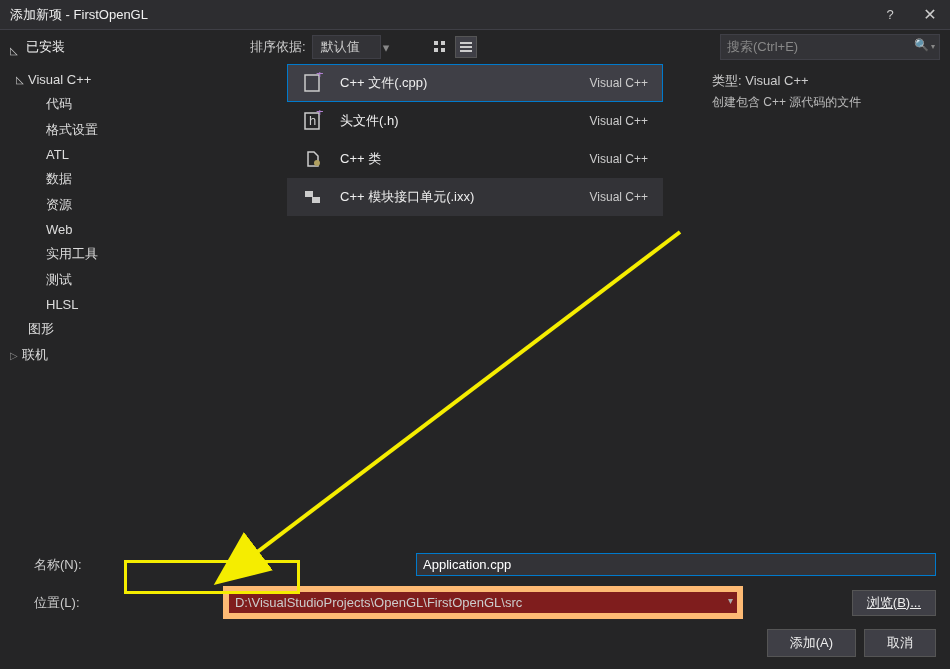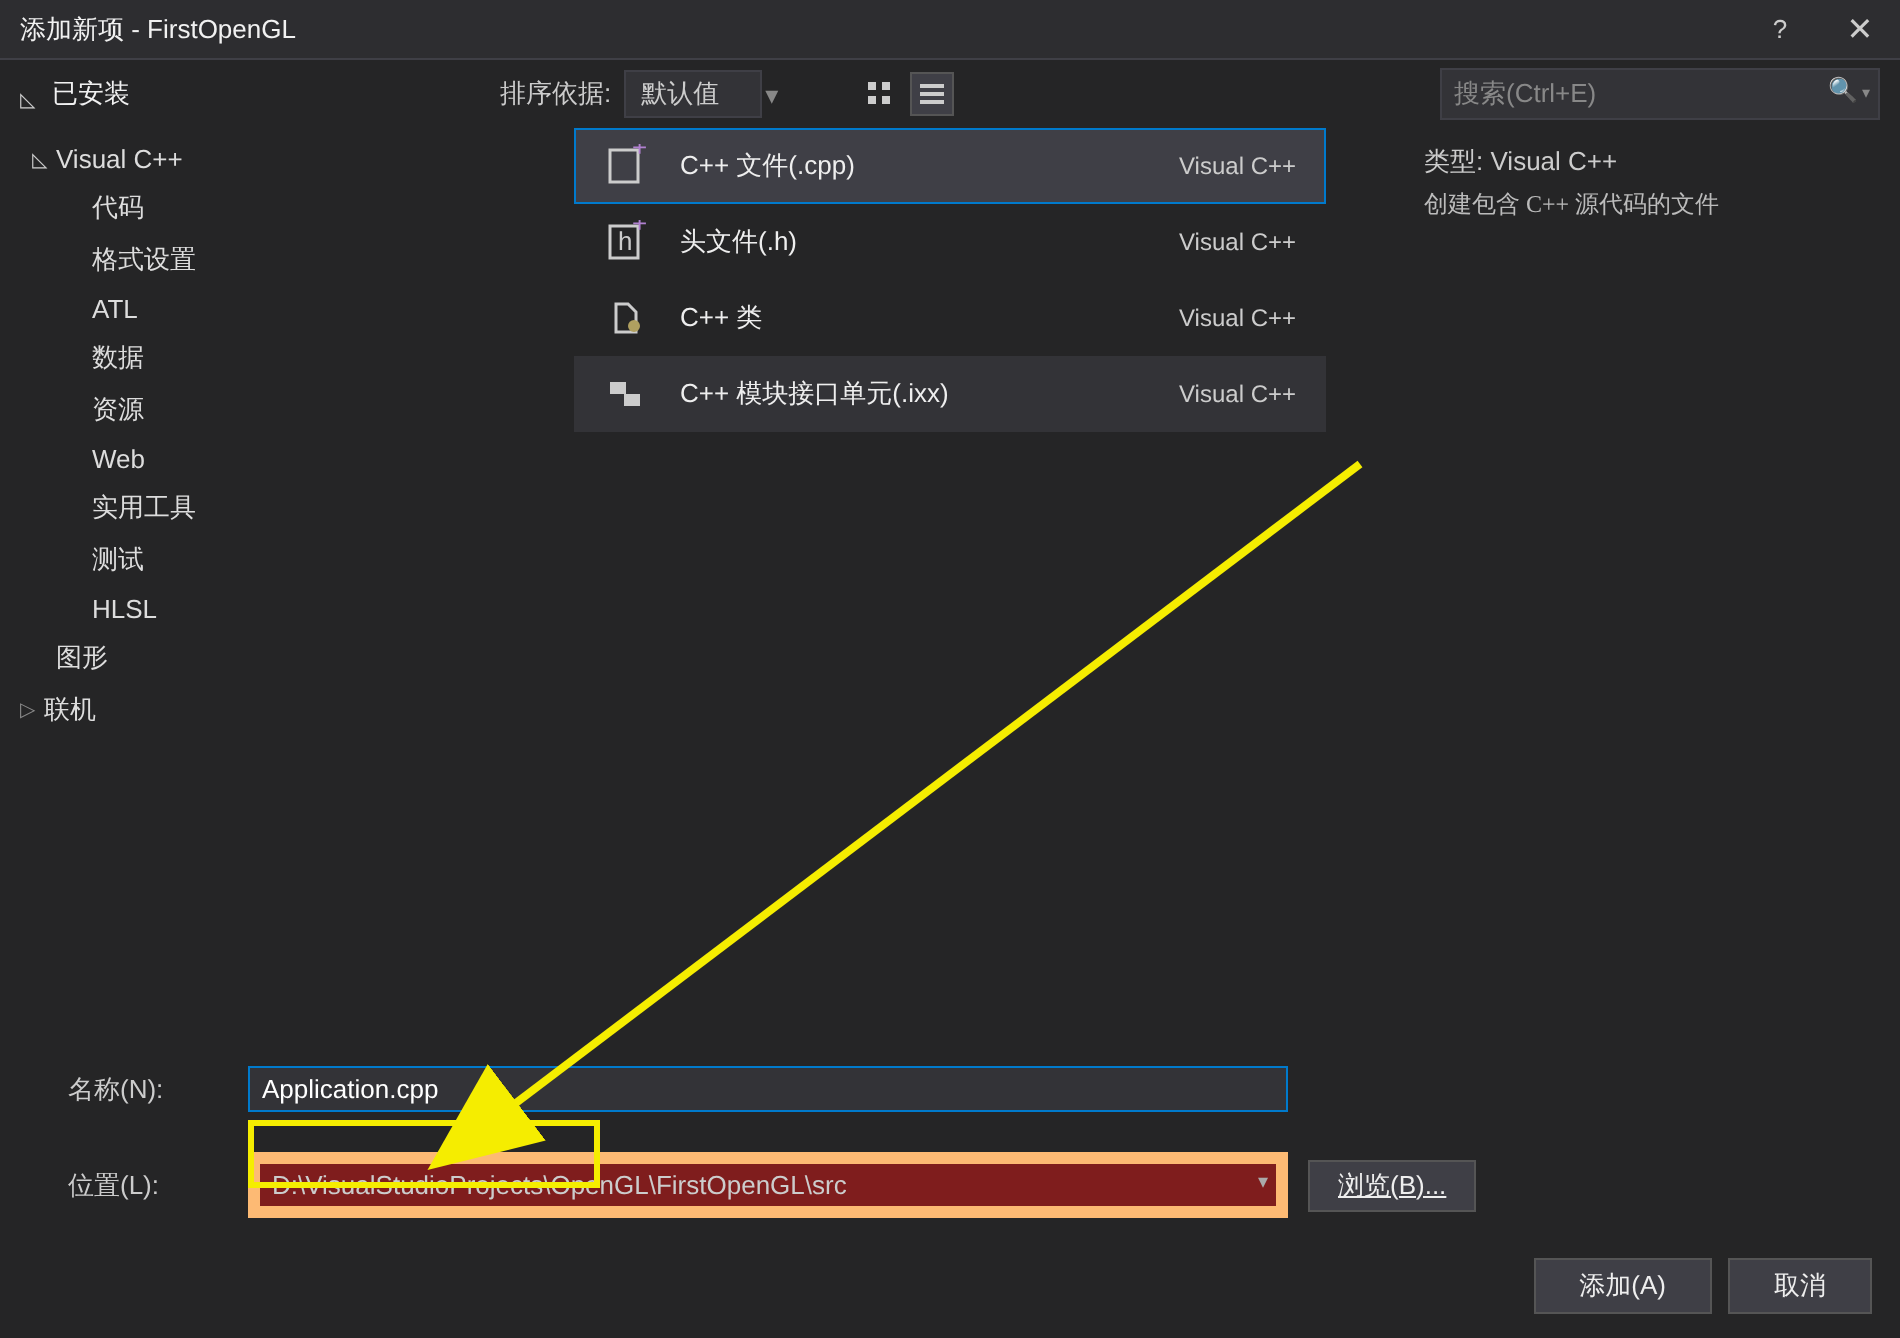--- a/index.html
+++ b/index.html
@@ -35,24 +35,24 @@
 
   .center { flex:1; padding: 0; }
   .item-row { height: 38px; display:flex; align-items:center; padding:0 14px; border:1px solid transparent; }
   .item-row.selected { background:#3f3f46; border:1px solid #007acc;}
   .item-icon { width:22px; height:22px; margin-right:16px; display:flex; align-items:center; justify-content:center;}
   .item-name { flex:1; color:#eee; }
   .item-lang { color:#ccc; font-size:12px;}
 
   .detail { width: 250px; padding: 8px 12px; color:#ccc; }
   .detail .type-line { margin-bottom: 4px;}
-  .detail .desc-line { font-size:12px; color:#bbb;font-family:Liberation Serif, serif;}
+  .detail .desc-line { font-size:12px; color:#bbb;}
 
   .bottom { position:absolute; left:0; right:0; bottom:0; padding: 10px 14px 12px 14px; background:#252526;}
-  .field-row { display:flex; align-items:center; margin-bottom:20px;}
+  .field-row { display:flex; align-items:center; margin-bottom:10px;justify-content:space-between;}
   .field-label { width:110px; color:#ccc; padding-left: 20px;}
   .name-input { flex:0 0 520px; background:#333337; border:1px solid #007acc; color:#fff; padding:3px 6px; }
   .loc-input { flex:0 0 520px; background:#7f1d1d; border:6px solid #fdba74; color:#ccc; padding:3px 20px 3px 6px; position:relative;}
   .loc-input .drop{ position:absolute; right:4px; top:3px; color:#aaa; font-size:10px;}
   .browse-btn { margin-left: 10px; background:#3f3f46; border:1px solid #555; color:#eee; padding:3px 14px; cursor:pointer;text-decoration:underline;}
   .action-row { display:flex; justify-content:flex-end; gap:8px; margin-top:6px;}
   .btn { background:#3f3f46; border:1px solid #555; color:#eee; padding:4px 22px; cursor:pointer;}
   .btn.primary { background:#3f3f46; }
 
   

